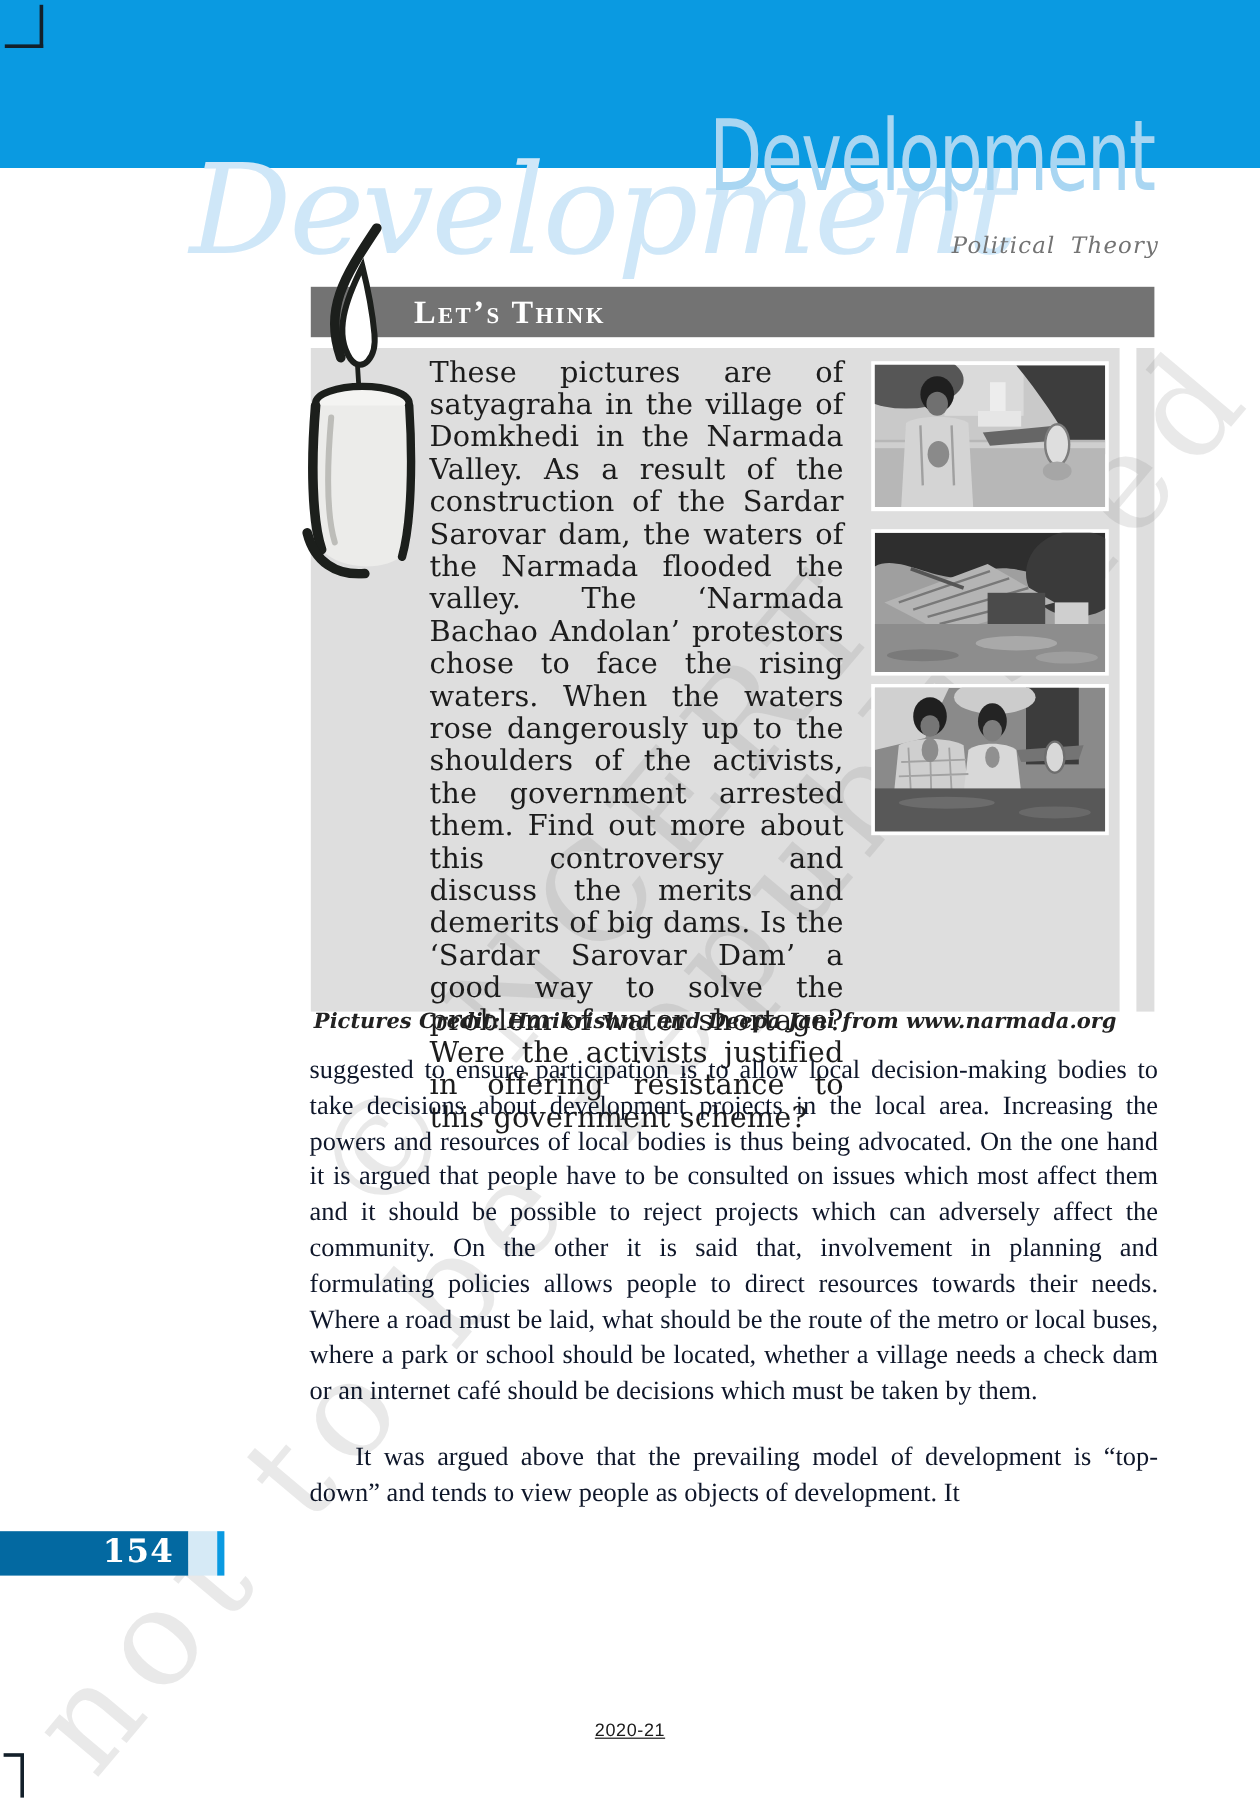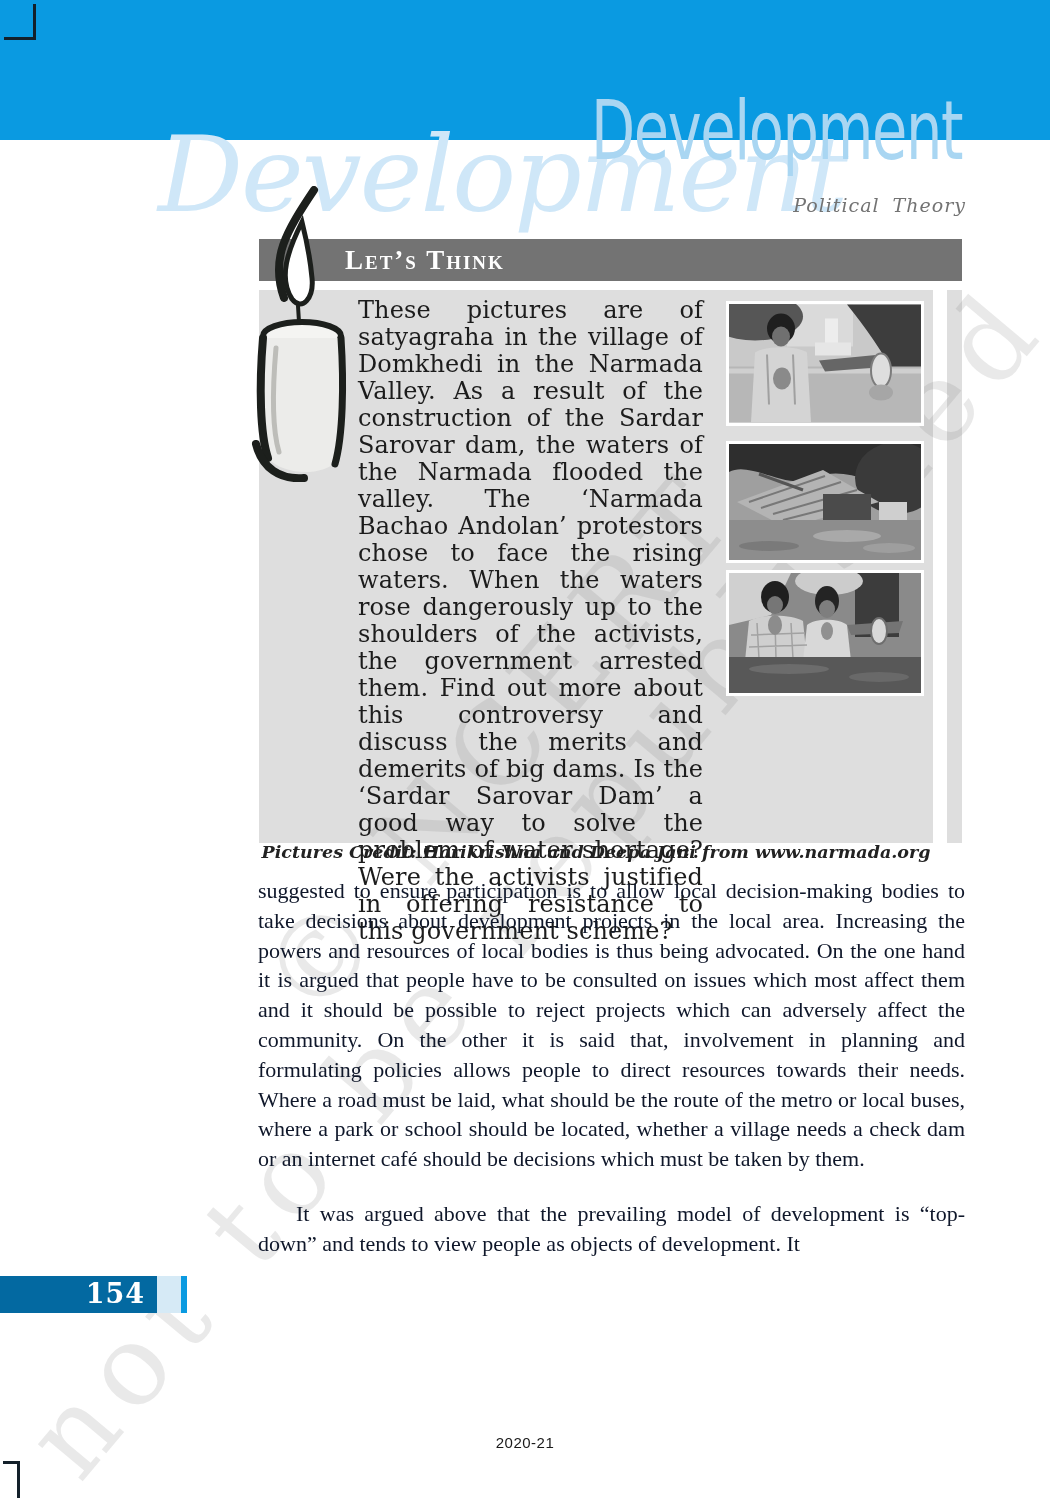--- a/index.html
+++ b/index.html
@@ -75,21 +75,21 @@
   .page-badge{position:absolute;left:0;top:1276px;height:37px;display:flex;z-index:3;}
   .page-badge .num{
     width:157px;background:#0369a1;color:#fff;text-align:right;
     font-family:"DejaVu Serif",serif;font-weight:700;font-size:27px;line-height:36px;
     padding-right:12px;box-sizing:border-box;letter-spacing:1px;
   }
   .page-badge .pale{width:24px;background:#d6eaf6;}
   .page-badge .accent{width:6px;background:#0a9ae1;}
   .footer-year{
     position:absolute;left:0;top:1434px;width:1050px;text-align:center;z-index:3;
-    font-family:"Liberation Sans",sans-serif;font-size:15px;color:#1a1a1a;letter-spacing:0.5px;
+    font-family:"Liberation Sans",sans-serif;font-size:15px;color:#1a1a1a;letter-spacing:0.5px;text-decoration:underline;
   }
   
   .wm{
     position:absolute;z-index:2;white-space:nowrap;
     font-family:"DejaVu Serif",serif;font-size:112px;letter-spacing:14px;
     color:rgba(125,125,125,0.17);
     transform:rotate(-50deg);transform-origin:left top;
   }
   .wm1{left:235px;top:958px;}
   .wm2{left:0px;top:1418px;}

